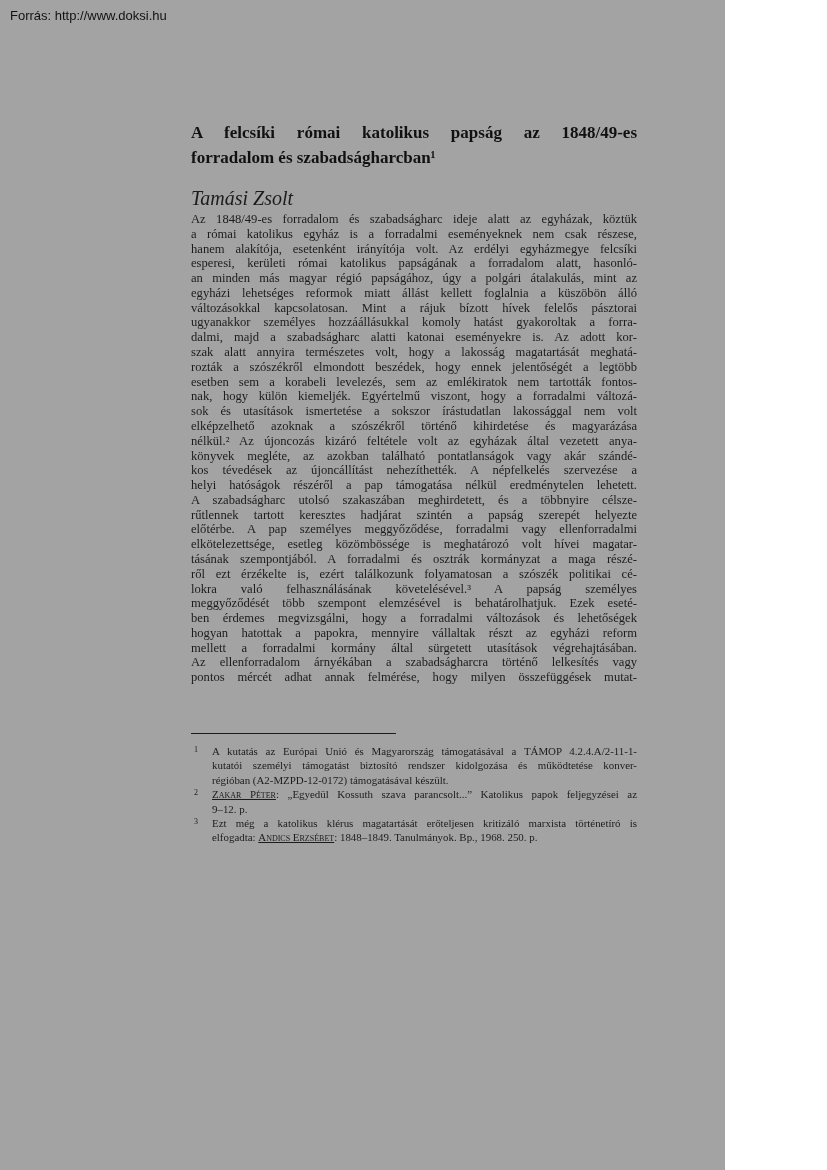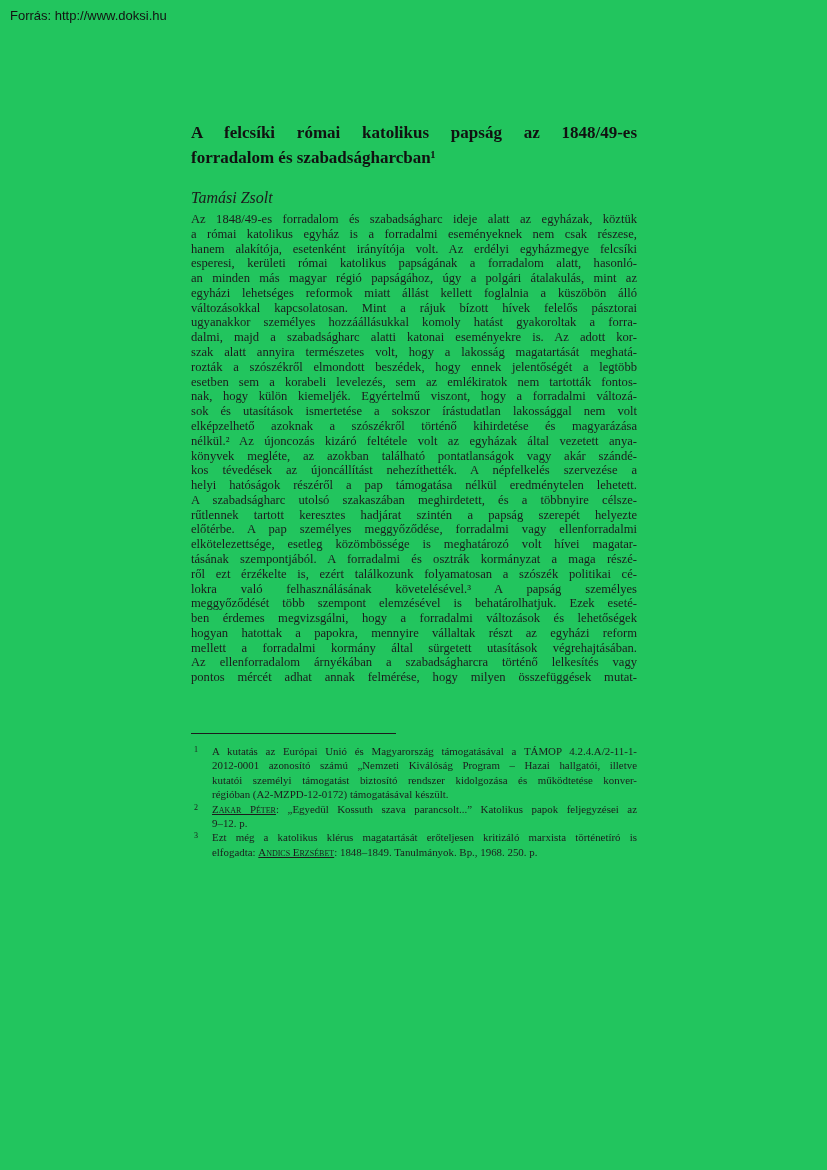--- a/index.html
+++ b/index.html
@@ -2,23 +2,23 @@
 <html><head>
 <meta charset="utf-8">
 <style>
   html, body {
     margin: 0;
     padding: 0;
     background: #ffffff;
   }
   .page {
     position: relative;
-    width: 827px;
+    width: 725px;
     height: 1170px;
-    background: #22c55e;
+    background: #a3a3a3;
     font-family: "Liberation Serif", serif;
     color: #1c1c1c;
     overflow: hidden;
   }
   .watermark {
     position: absolute;
     left: 10px;
     top: 8px;
     font-family: "Liberation Sans", sans-serif;
     font-size: 13px;
@@ -44,21 +44,21 @@
   .title-line.jl {
     text-align: justify;
     text-align-last: justify;
   }
   .author {
     position: absolute;
     top: 188px;
     left: 0;
     width: 446px;
     font-style: italic;
-    font-size: 16px;
+    font-size: 20px;
     line-height: 20px;
   }
   .body-text {
     position: absolute;
     top: 212px;
     left: 0;
     width: 446px;
     font-size: 12.6px;
     line-height: 14.78px;
   }
@@ -159,21 +159,20 @@
         <div class="body-line">pontos mércét adhat annak felmérése, hogy milyen összefüggések mutat-</div>
       </div>
 
     <div class="fn-rule"></div>
 
     <div class="footnotes">
         <div class="footnote">
           <span class="fn-marker">1</span>
           <div class="fn-lines">
             <div class="fn-line jl"><span>A kutatás az Európai Unió és Magyarország támogatásával a TÁMOP 4.2.4.A/2-11-1-</span></div>
-            <div class="fn-line jl"><span>2012-0001 azonosító számú „Nemzeti Kiválóság Program – Hazai hallgatói, illetve</span></div>
             <div class="fn-line jl"><span>kutatói személyi támogatást biztosító rendszer kidolgozása és működtetése konver-</span></div>
             <div class="fn-line"><span>régióban (A2-MZPD-12-0172) támogatásával készült.</span></div>
           </div>
         </div>
         <div class="footnote">
           <span class="fn-marker">2</span>
           <div class="fn-lines">
             <div class="fn-line jl"><span class="sc">Zakar Péter</span><span>: „Egyedül Kossuth szava parancsolt...” Katolikus papok feljegyzései az</span></div>
             <div class="fn-line"><span>9–12. p.</span></div>
           </div>

